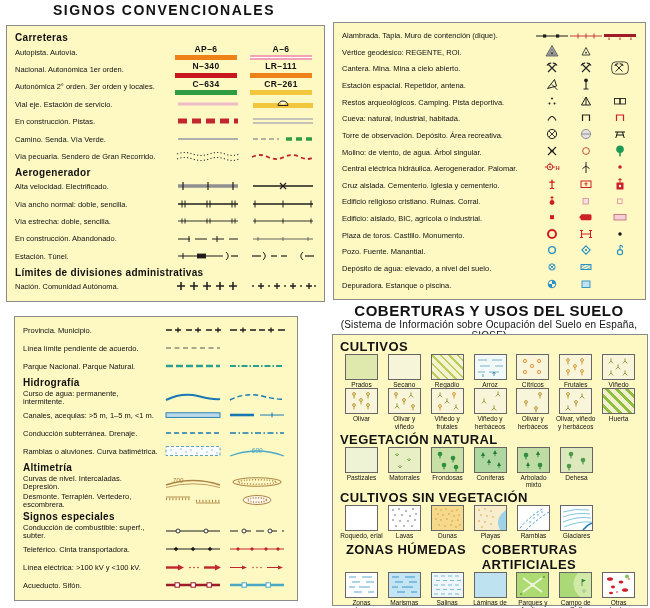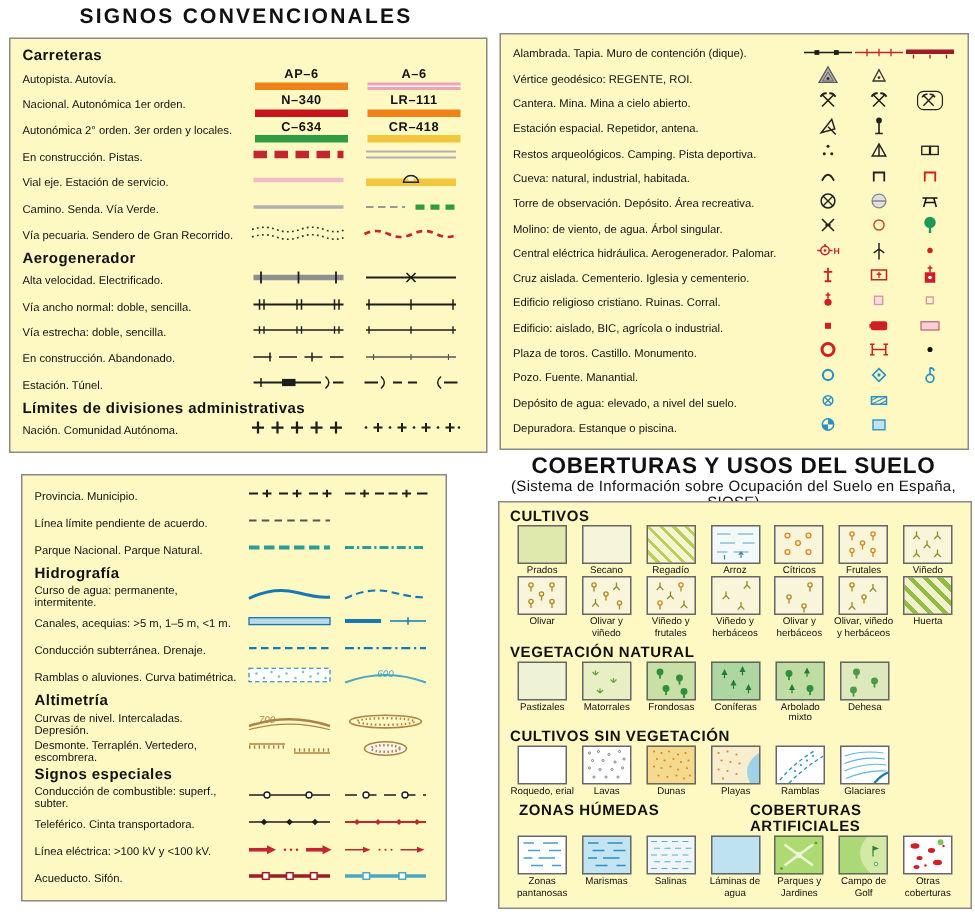--- a/index.html
+++ b/index.html
@@ -10,32 +10,32 @@
   .panel{position:absolute;border:1px solid #8a8a8a;background:#fef9c3;box-sizing:border-box;
        padding:5px 8px;display:flex;flex-direction:column;justify-content:space-between;}
   #panel-tl{left:6px;top:25px;width:319px;height:277px;}
   #panel-tr{left:333px;top:22px;width:313px;height:278px;}
   #panel-bl{left:14px;top:316px;width:284px;height:285px;}
   #panel-br{left:332px;top:334px;width:316px;height:272px;padding:4px 7px;}
   .lheader{font-size:10px;font-weight:bold;letter-spacing:.3px;padding:1px 0;}
   .lrow{display:flex;align-items:center;min-height:0;flex:1;}
   .llabel{flex:1;font-size:7.5px;line-height:1.1;padding-right:3px;}
   .lsyms{display:flex;align-items:center;justify-content:flex-end;}
-  #panel-tl .cell{width:75px;display:flex;align-items:center;justify-content:flex-start;}
+  #panel-tl .cell{width:75px;display:flex;align-items:center;justify-content:flex-end;}
   #panel-bl .cell{width:64px;display:flex;align-items:center;justify-content:center;}
   #panel-tr .cell{width:34px;display:flex;align-items:center;justify-content:center;}
   .shield{display:flex;flex-direction:column;align-items:center;width:70px;}
   .shield-text{font-size:8.5px;font-weight:bold;letter-spacing:.4px;line-height:1.1;}
   .shield-bar{height:5px;width:62px;position:relative;margin-top:1px;}
   .shield-bar i{position:absolute;left:0;right:0;top:2px;height:1px;background:#fff;}
   .cob-title{position:absolute;left:330px;top:303px;width:318px;text-align:center;}
   .cob-title .t1{font-size:15px;font-weight:bold;letter-spacing:.5px;line-height:1.05;}
   .cob-title .t2{font-size:10px;letter-spacing:.2px;}
   .cob-sec{margin-bottom:2px;}
-  .cob-header{font-size:10px;font-weight:bold;letter-spacing:.4px;}
+  .cob-header{font-size:13px;font-weight:bold;letter-spacing:.4px;}
   .cob-header-pair{display:flex;}
   .cob-header-pair span:first-child{width:172px;padding-left:6px;box-sizing:border-box;}
   .tile-row{display:flex;}
   .tile-cell{width:43px;display:flex;flex-direction:column;align-items:center;}
   .tile{width:33px;height:26px;border:1px solid #666;position:relative;box-sizing:border-box;overflow:hidden;}
   .tile svg{position:absolute;left:0;top:0;}
   .tile-label{font-size:6.5px;text-align:center;line-height:1.12;margin-top:1px;}
   
   .sw-prados{background:#dfe8ad;} .sw-secano{background:#f7f5d9;}
   .sw-regadio{background:repeating-linear-gradient(45deg,#f6f3d2 0 4px,#b9cf55 4px 6px);}
@@ -99,55 +99,55 @@
       <div class="llabel">Autonómica 2° orden. 3er orden y locales.</div>
       <div class="lsyms">
         <div class="cell">
           <div class="shield">
             <div class="shield-text">C–634</div>
             <div class="shield-bar" style="background: rgb(47, 155, 66);"></div>
           </div>
         </div>
         <div class="cell">
           <div class="shield">
-            <div class="shield-text">CR–418</div>
+            <div class="shield-text">CR–261</div>
             <div class="shield-bar" style="background: rgb(242, 199, 62);"></div>
           </div>
-        </div>
-      </div>
-    </div>
-    <div class="lrow">
-      <div class="llabel">En construcción. Pistas.</div>
-      <div class="lsyms">
-        <div class="cell">
-          <span class="sym"><svg width="66" height="12" viewBox="0 0 66 12">
-              <line x1="3" y1="6" x2="63" y2="6" stroke="#c2262e" stroke-width="5" stroke-dasharray="9,5"></line>
-            </svg></span>
-        </div>
-        <div class="cell">
-          <span class="sym"><svg width="66" height="12" viewBox="0 0 66 12">
-              <line x1="3" y1="4" x2="63" y2="4" stroke="#b0b0b0" stroke-width="1.4"></line>
-              <line x1="3" y1="8" x2="63" y2="8" stroke="#b0b0b0" stroke-width="1.4"></line>
-            </svg></span>
         </div>
       </div>
     </div>
     <div class="lrow">
       <div class="llabel">Vial eje. Estación de servicio.</div>
       <div class="lsyms">
         <div class="cell">
           <span class="sym"><svg width="66" height="12" viewBox="0 0 66 12">
               <line x1="3" y1="6" x2="63" y2="6" stroke="#f0bcc8" stroke-width="3"></line>
             </svg></span>
         </div>
         <div class="cell">
           <span class="sym"><svg width="66" height="12" viewBox="0 0 66 12">
               <line x1="3" y1="7.5" x2="63" y2="7.5" stroke="#f2c73e" stroke-width="5"></line>
               <path d="M28 7.5 a5 4.5 0 0 1 10 0 Z" stroke="#222" stroke-width="1" fill="none"></path>
               <rect x="31.3" y="4.6" width="3.4" height="1.8" fill="#fff"></rect>
+            </svg></span>
+        </div>
+      </div>
+    </div>
+    <div class="lrow">
+      <div class="llabel">En construcción. Pistas.</div>
+      <div class="lsyms">
+        <div class="cell">
+          <span class="sym"><svg width="66" height="12" viewBox="0 0 66 12">
+              <line x1="3" y1="6" x2="63" y2="6" stroke="#c2262e" stroke-width="5" stroke-dasharray="9,5"></line>
+            </svg></span>
+        </div>
+        <div class="cell">
+          <span class="sym"><svg width="66" height="12" viewBox="0 0 66 12">
+              <line x1="3" y1="4" x2="63" y2="4" stroke="#b0b0b0" stroke-width="1.4"></line>
+              <line x1="3" y1="8" x2="63" y2="8" stroke="#b0b0b0" stroke-width="1.4"></line>
             </svg></span>
         </div>
       </div>
     </div>
     <div class="lrow">
       <div class="llabel">Camino. Senda. Vía Verde.</div>
       <div class="lsyms">
         <div class="cell">
           <span class="sym"><svg width="66" height="12" viewBox="0 0 66 12">
               <line x1="3" y1="6" x2="63" y2="6" stroke="#b0b0b0" stroke-width="2.2"></line>

